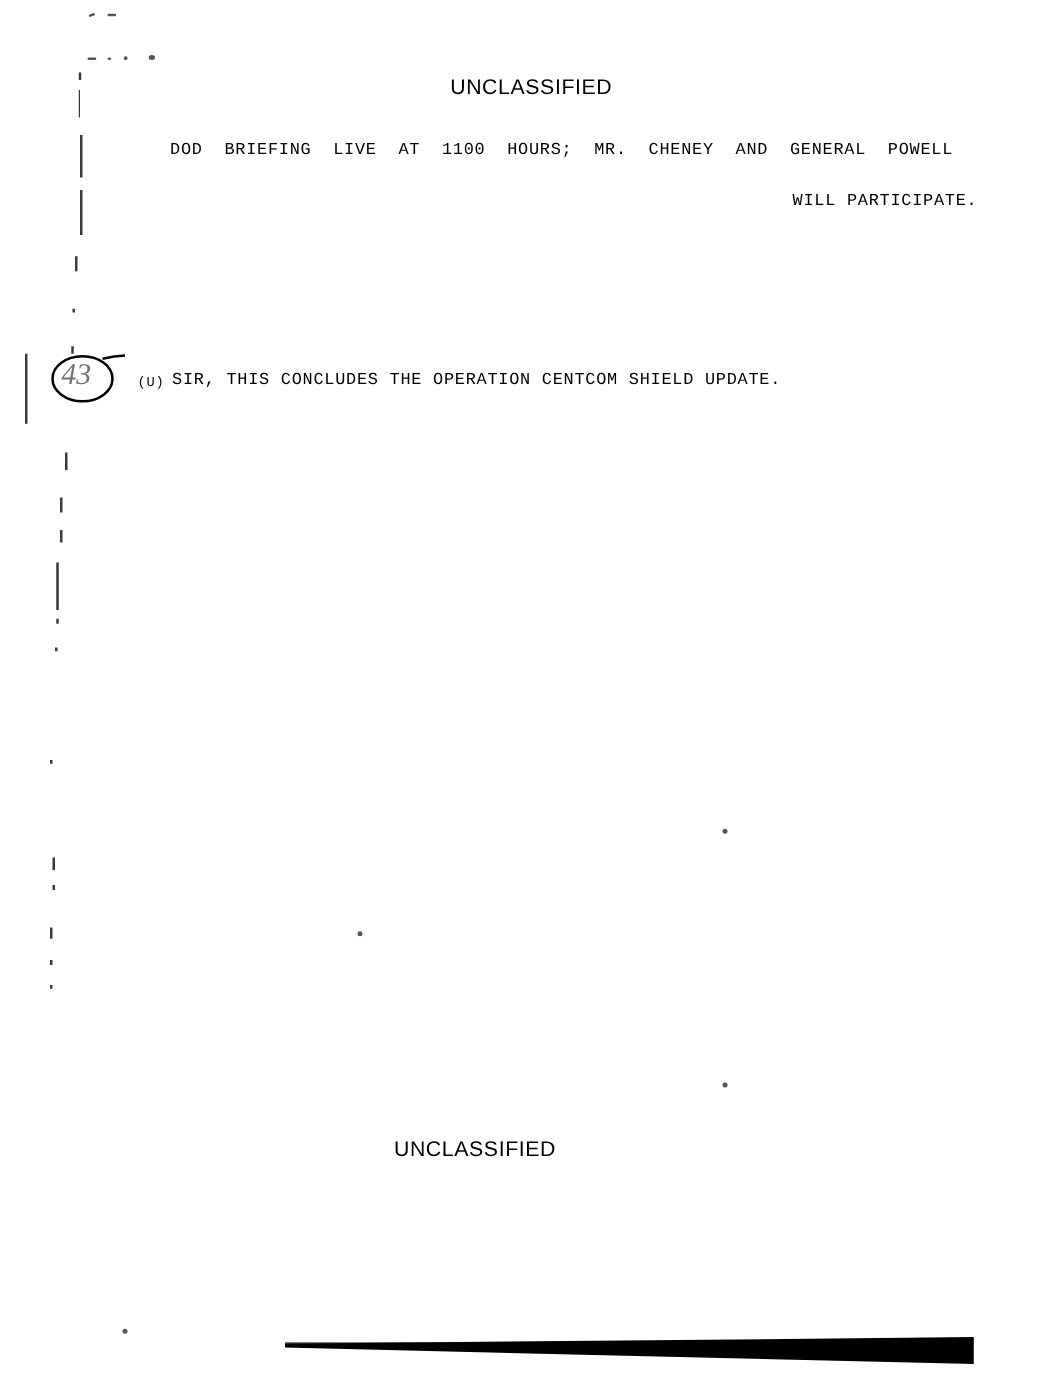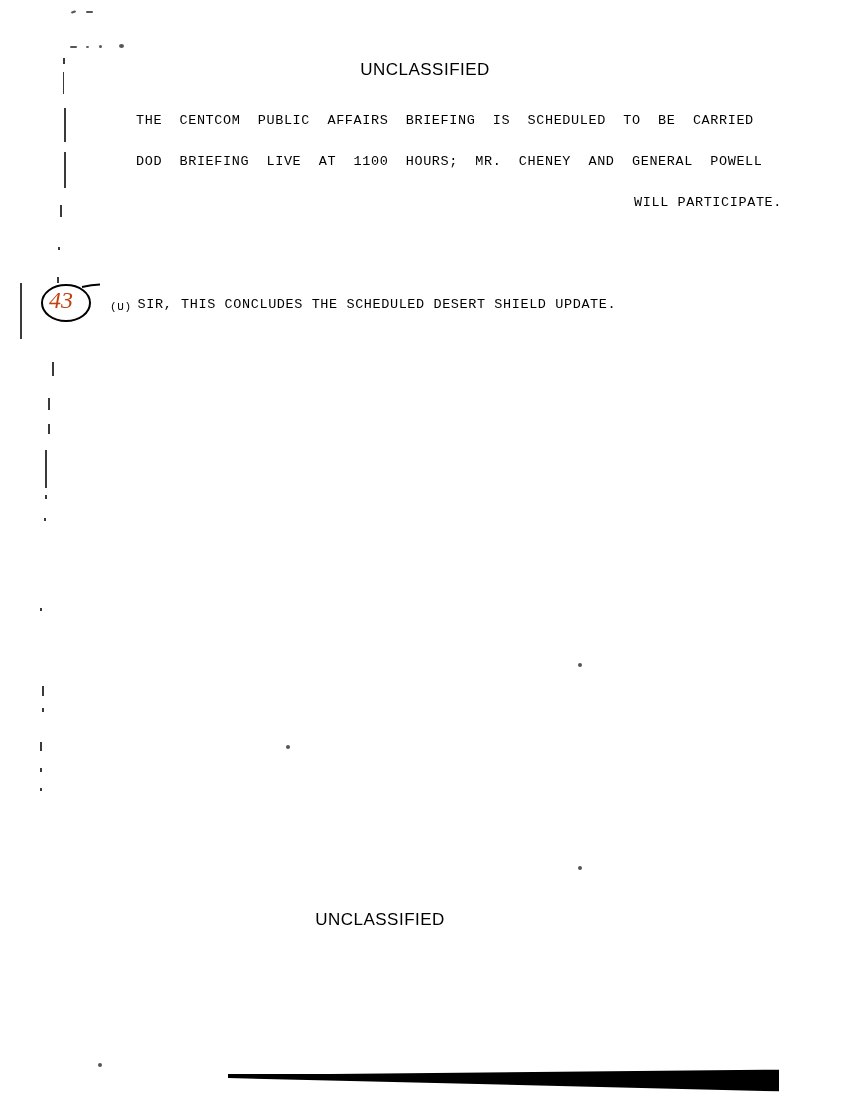--- a/index.html
+++ b/index.html
@@ -89,21 +89,21 @@
     width: 62px;
     height: 44px;
   }
   .circled-number .num {
     position: absolute;
     left: 11px;
     top: 6px;
     font-family: "Liberation Serif", serif;
     font-style: italic;
     font-size: 24px;
-    color: #c2410c;
+    color: #737373;
   }
 
   
   .margin-marks {
     position: absolute;
     left: 0;
     top: 0;
     width: 120px;
     height: 1100px;
   }
@@ -163,35 +163,34 @@
   <div class="speck" style="left:99px; top:45px; width:3px; height:3px;"></div>
   <div class="speck" style="left:119px; top:44px; width:5px; height:4px;"></div>
   <div class="speck" style="left:578px; top:663px; width:4px; height:4px;"></div>
   <div class="speck" style="left:286px; top:745px; width:4px; height:4px;"></div>
   <div class="speck" style="left:578px; top:866px; width:4px; height:4px;"></div>
   <div class="speck" style="left:98px; top:1063px; width:4px; height:4px;"></div>
 
   <div class="classification-top">UNCLASSIFIED</div>
 
   <div class="body-text">
-    <p>THE  CENTCOM  PUBLIC  AFFAIRS  BRIEFING  IS  SCHEDULED  TO  BE  CARRIED</p>
     <p>DOD  BRIEFING  LIVE  AT  1100  HOURS;  MR.  CHENEY  AND  GENERAL  POWELL</p>
     <p class="last">WILL PARTICIPATE.</p>
   </div>
 
   <div class="circled-number">
     <svg width="62" height="44" viewBox="0 0 62 44">
       <ellipse cx="28" cy="22" rx="24" ry="18" fill="none" stroke="#000" stroke-width="2"></ellipse>
       <path d="M 48 8 Q 66 4 80 6" fill="none" stroke="#000" stroke-width="2" transform="translate(-4,-2)"></path>
     </svg>
     <span class="num">43</span>
   </div>
 
   <div class="para-line">
-    <span class="para-marker">(U)</span><span>SIR,  THIS CONCLUDES THE SCHEDULED DESERT SHIELD UPDATE.</span>
+    <span class="para-marker">(U)</span><span>SIR,  THIS CONCLUDES THE OPERATION CENTCOM SHIELD UPDATE.</span>
   </div>
 
   <div class="classification-bottom">UNCLASSIFIED</div>
 
   <svg class="bottom-wedge" viewBox="0 0 622 24" preserveAspectRatio="none">
     <polygon points="0,6 622,0 622,24 0,9" fill="#000000"></polygon>
     <rect x="0" y="5" width="622" height="1" fill="#000000"></rect>
   </svg>
 
 </div>

